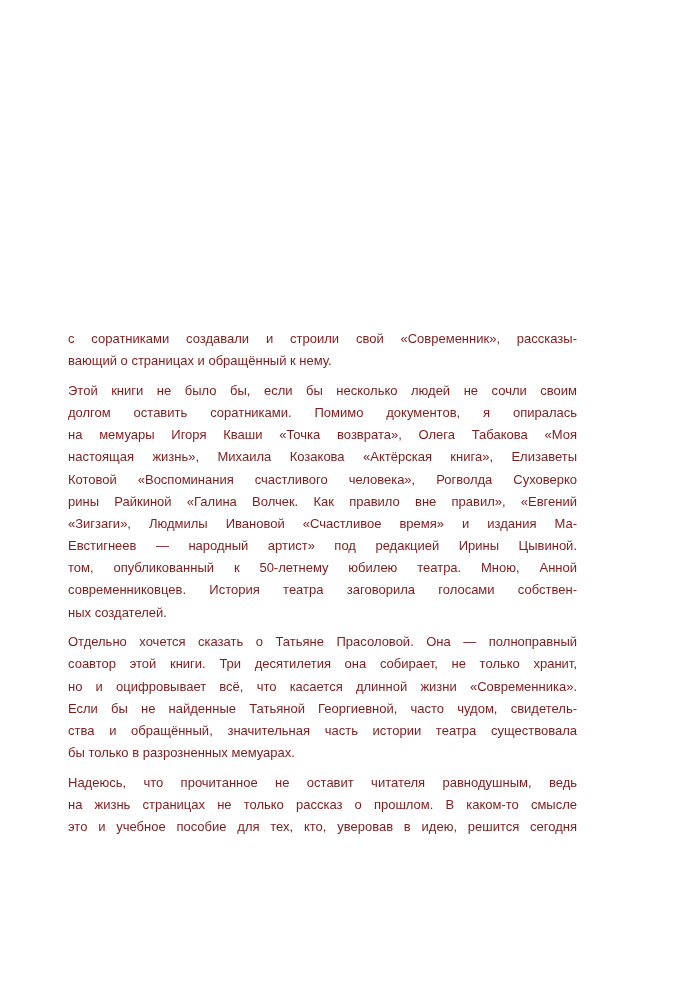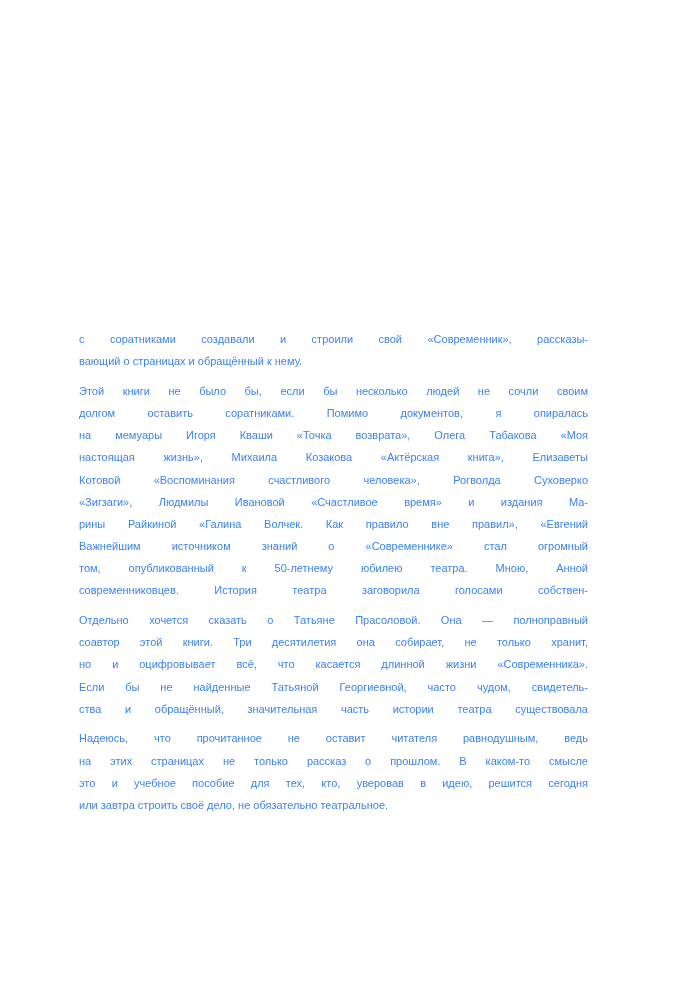--- a/index.html
+++ b/index.html
@@ -8,27 +8,27 @@
       background: #ffffff;
     }
     body {
       width: 681px;
       height: 1000px;
       position: relative;
       overflow: hidden;
     }
     .page {
       position: absolute;
-      left: 79px;
+      left: 68px;
       top: 328px;
       width: 509px;
       font-family: "Liberation Sans", sans-serif;
-      font-size: 11px;
+      font-size: 13px;
       line-height: 22.2px;
-      color: #3b82f6;
+      color: #7f1d1d;
     }
     .para {
       margin: 0 0 7.4px 0;
     }
     .line {
       display: block;
       white-space: nowrap;
       text-align: justify;
       text-align-last: justify;
       white-space: normal;
@@ -46,32 +46,33 @@
   <div class="para">
     <span class="line">с соратниками создавали и строили свой «Современник», рассказы-</span>
     <span class="line last">вающий о страницах и обращённый к нему.</span>
   </div>
   <div class="para">
     <span class="line">Этой книги не было бы, если бы несколько людей не сочли своим</span>
     <span class="line">долгом оставить соратниками. Помимо документов, я опиралась</span>
     <span class="line">на мемуары Игоря Кваши «Точка возврата», Олега Табакова «Моя</span>
     <span class="line">настоящая жизнь», Михаила Козакова «Актёрская книга», Елизаветы</span>
     <span class="line">Котовой «Воспоминания счастливого человека», Рогволда Суховерко</span>
+    <span class="line">рины Райкиной «Галина Волчек. Как правило вне правил», «Евгений</span>
     <span class="line">«Зигзаги», Людмилы Ивановой «Счастливое время» и издания Ма-</span>
-    <span class="line">рины Райкиной «Галина Волчек. Как правило вне правил», «Евгений</span>
-    <span class="line">Важнейшим источником знаний о «Современнике» стал огромный</span>
+    <span class="line">Евстигнеев — народный артист» под редакцией Ирины Цывиной.</span>
     <span class="line">том, опубликованный к 50-летнему юбилею театра. Мною, Анной</span>
     <span class="line">современниковцев. История театра заговорила голосами собствен-</span>
+    <span class="line last">ных создателей.</span>
   </div>
   <div class="para">
     <span class="line">Отдельно хочется сказать о Татьяне Прасоловой. Она — полноправный</span>
     <span class="line">соавтор этой книги. Три десятилетия она собирает, не только хранит,</span>
     <span class="line">но и оцифровывает всё, что касается длинной жизни «Современника».</span>
     <span class="line">Если бы не найденные Татьяной Георгиевной, часто чудом, свидетель-</span>
     <span class="line">ства и обращённый, значительная часть истории театра существовала</span>
+    <span class="line last">бы только в разрозненных мемуарах.</span>
   </div>
   <div class="para">
     <span class="line">Надеюсь, что прочитанное не оставит читателя равнодушным, ведь</span>
-    <span class="line">на этих страницах не только рассказ о прошлом. В каком-то смысле</span>
+    <span class="line">на жизнь страницах не только рассказ о прошлом. В каком-то смысле</span>
     <span class="line">это и учебное пособие для тех, кто, уверовав в идею, решится сегодня</span>
-    <span class="line last">или завтра строить своё дело, не обязательно театральное.</span>
   </div>
 </div>
 
 </body></html>

